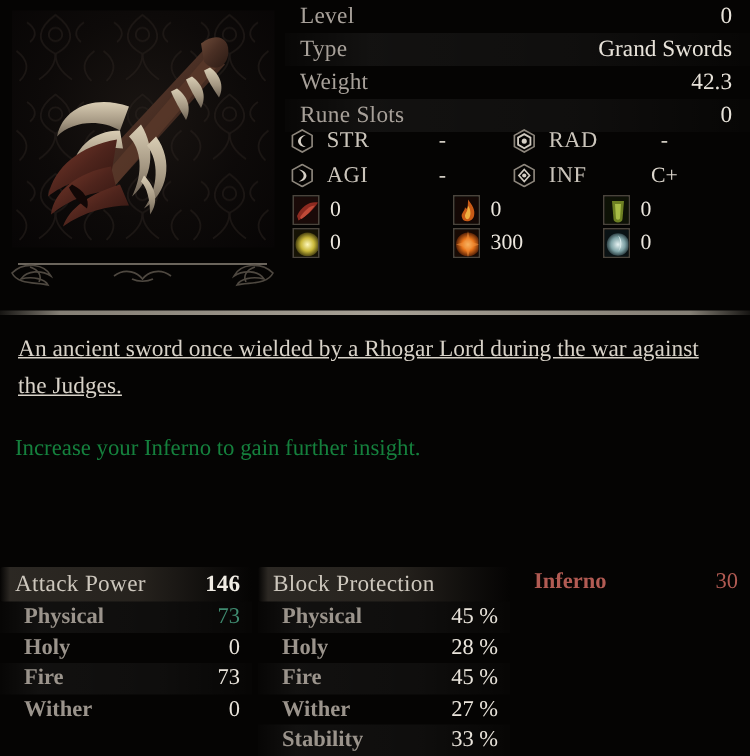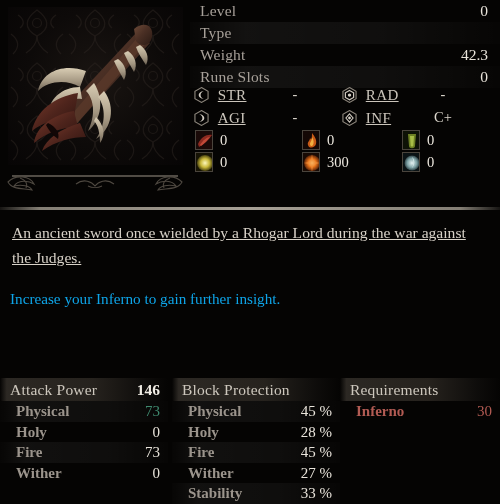--- a/index.html
+++ b/index.html
@@ -99,21 +99,20 @@
     line-height: 23px;
     font-size: 15px;
   }
   .scalecell.c0 { left: 4px; }
   .scalecell.c1 { left: 152px; }
   .statname {
     display: inline-block;
     vertical-align: middle;
     color: #cbc5bb;
     letter-spacing: 0.4px;
-    text-decoration: underline;
   }
   .hexicon {
     display: inline-block;
     vertical-align: middle;
     width: 15px; height: 16px;
     margin-right: 5px;
     position: relative;
     top: -1px;
   }
   .gradeval {
@@ -185,21 +184,21 @@
     padding: 7px 26px 0 12px;
     font-size: 15.6px;
     line-height: 25px;
     color: #d8d2c8;
     text-decoration: underline;
   }
   #desc-hint {
     padding: 18px 26px 0 10px;
     font-size: 15.2px;
     line-height: 22px;
-    color: #0ea5e9;
+    color: #15803d;
   }
 
   
   #bottom-panels {
     position: absolute;
     left: 0; top: 378px;
     width: 489px; height: 126px;
   }
   .panel {
     position: absolute;
@@ -344,20 +343,21 @@
     </svg>
   </div>
 
   <div id="info-table">
     <div class="inforow">
       <span class="k">Level</span>
       <span class="v">0</span>
     </div>
     <div class="inforow alt">
       <span class="k">Type</span>
+      <span class="v">Grand Swords</span>
     </div>
     <div class="inforow">
       <span class="k">Weight</span>
       <span class="v">42.3</span>
     </div>
     <div class="inforow alt">
       <span class="k">Rune Slots</span>
       <span class="v">0</span>
     </div>
   </div>
@@ -559,22 +559,18 @@
       <span class="sl-label">Wither</span>
       <span class="sl-value">27 %</span>
     </div>
     <div class="stat-line shade">
       <span class="sl-label">Stability</span>
       <span class="sl-value">33 %</span>
     </div>
   </div>
 
   <div class="panel p2">
-    <div class="panel-header">
-      <span class="ph-label">Requirements</span>
-      <span class="ph-value"></span>
-    </div>
     <div class="stat-line">
       <span class="sl-label red">Inferno</span>
       <span class="sl-value red">30</span>
     </div>
   </div>
 </div>
 
 </body></html>

